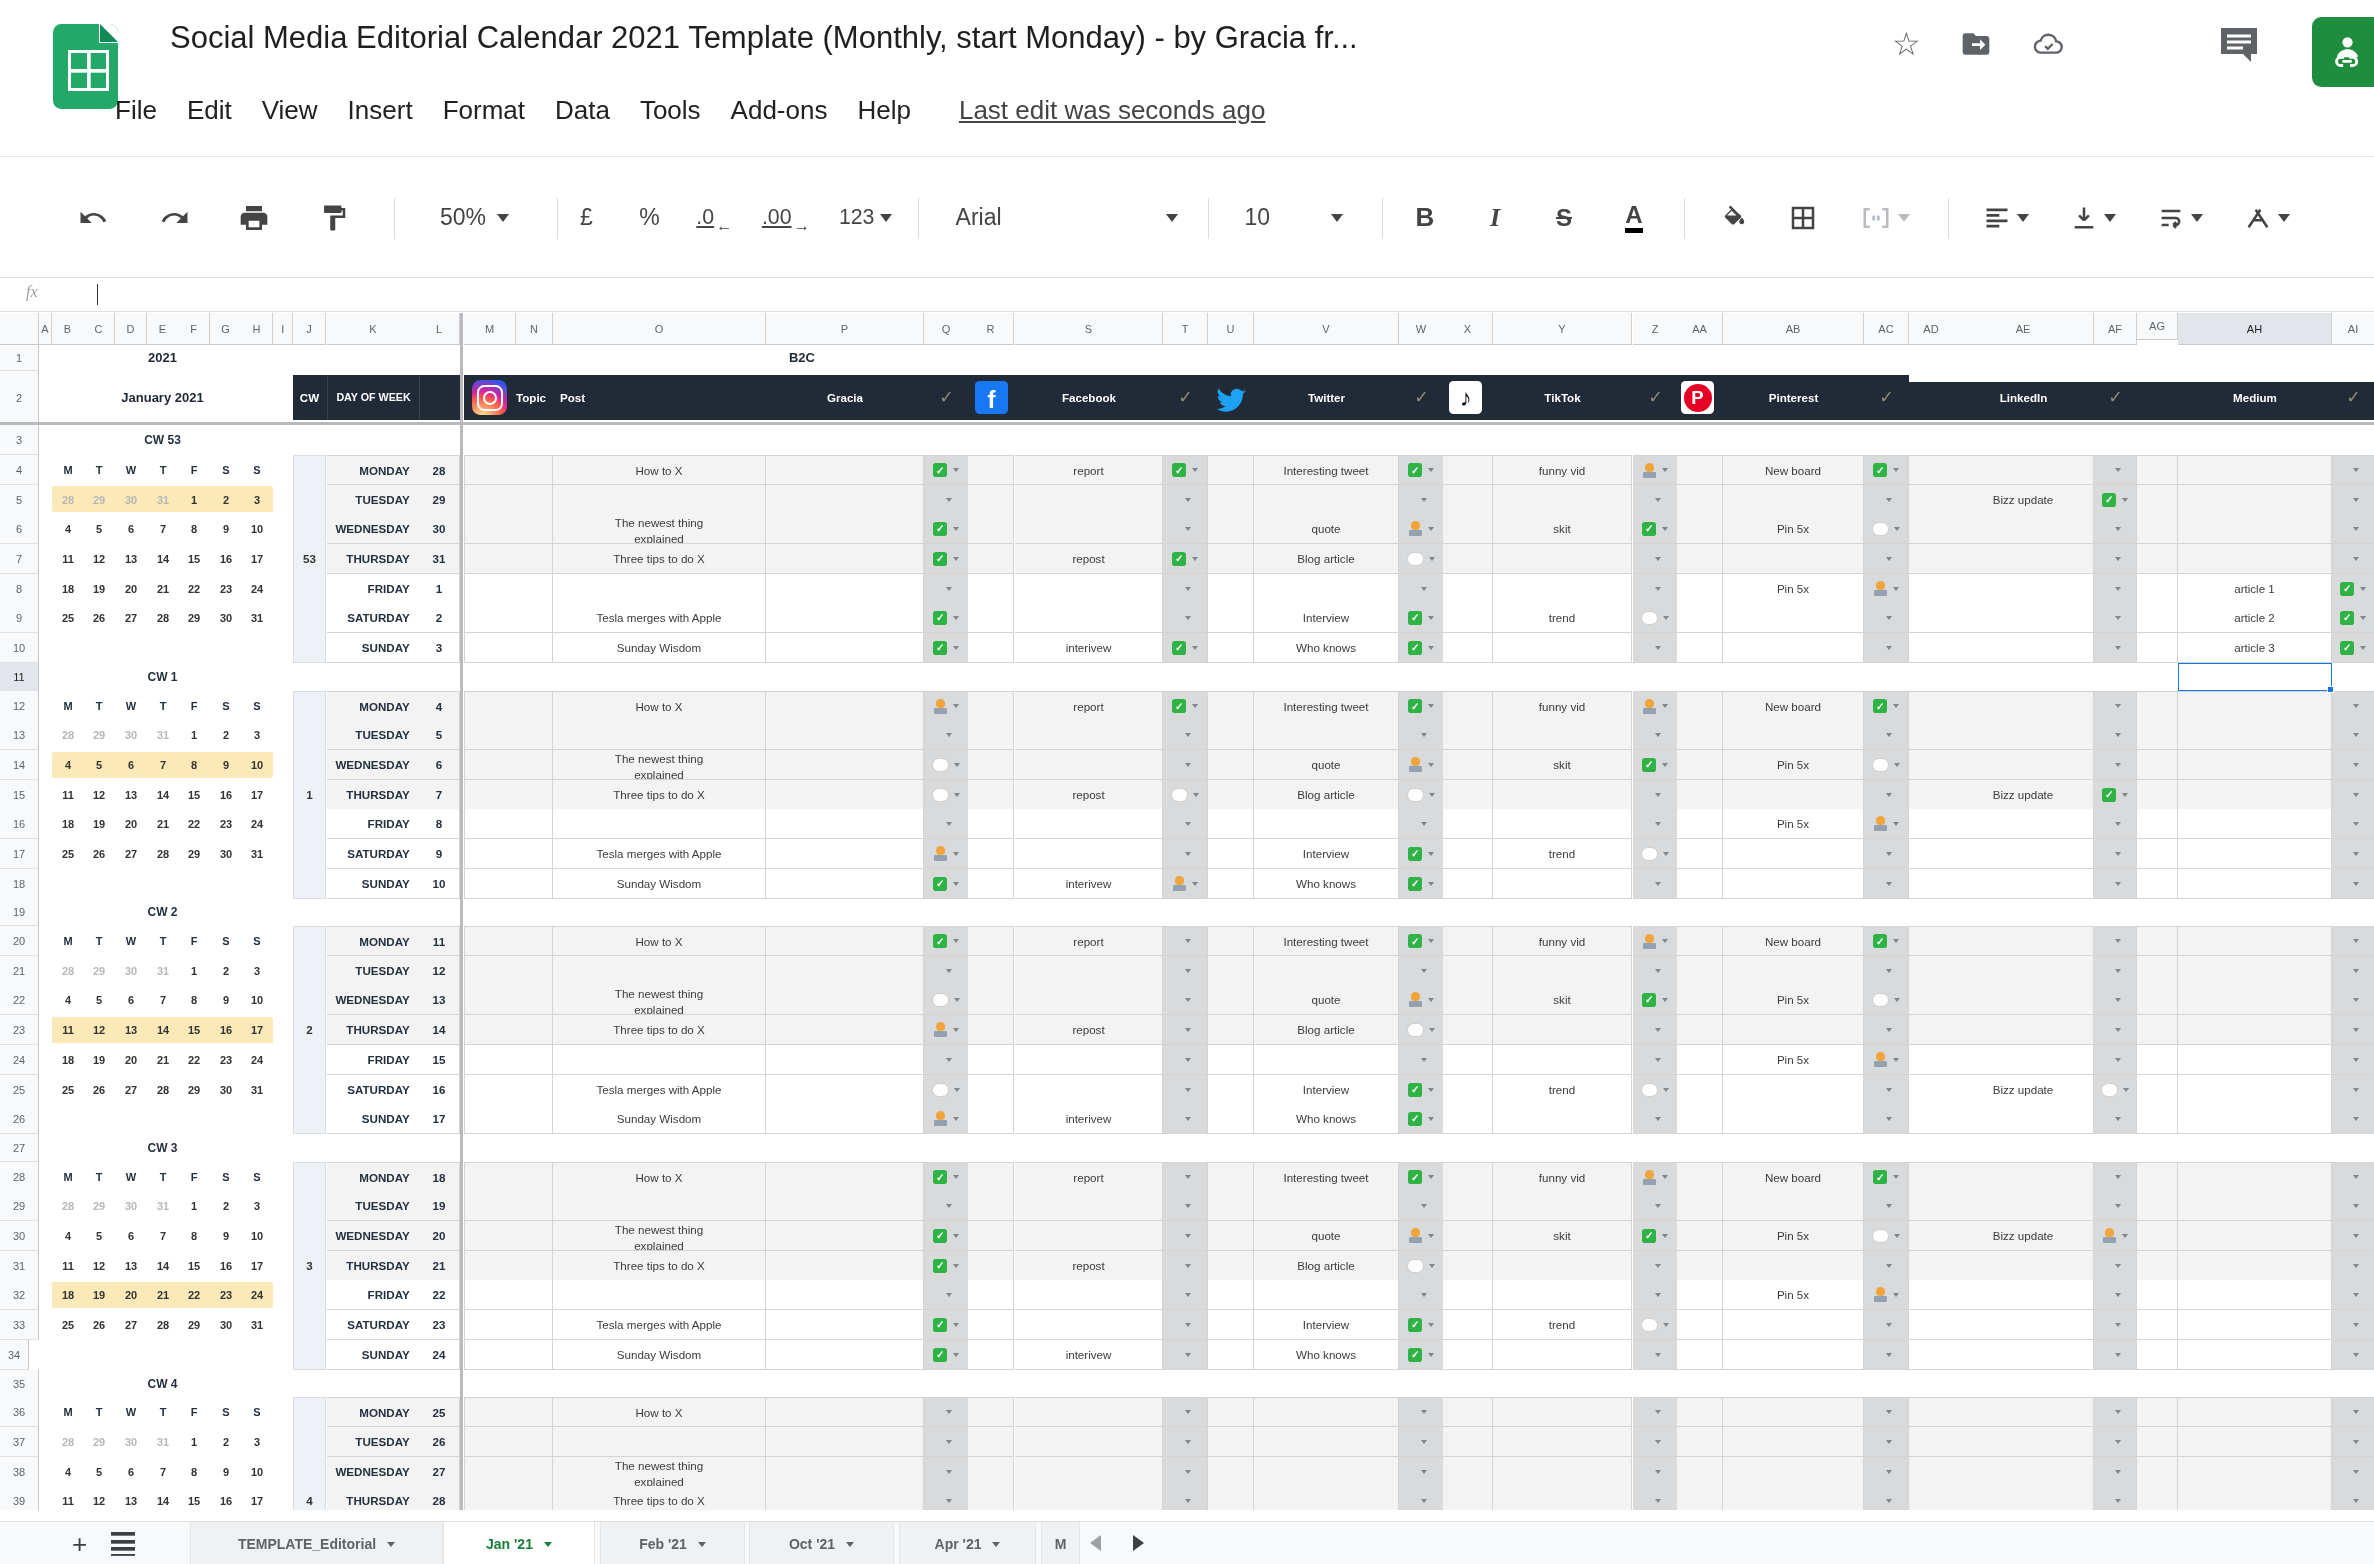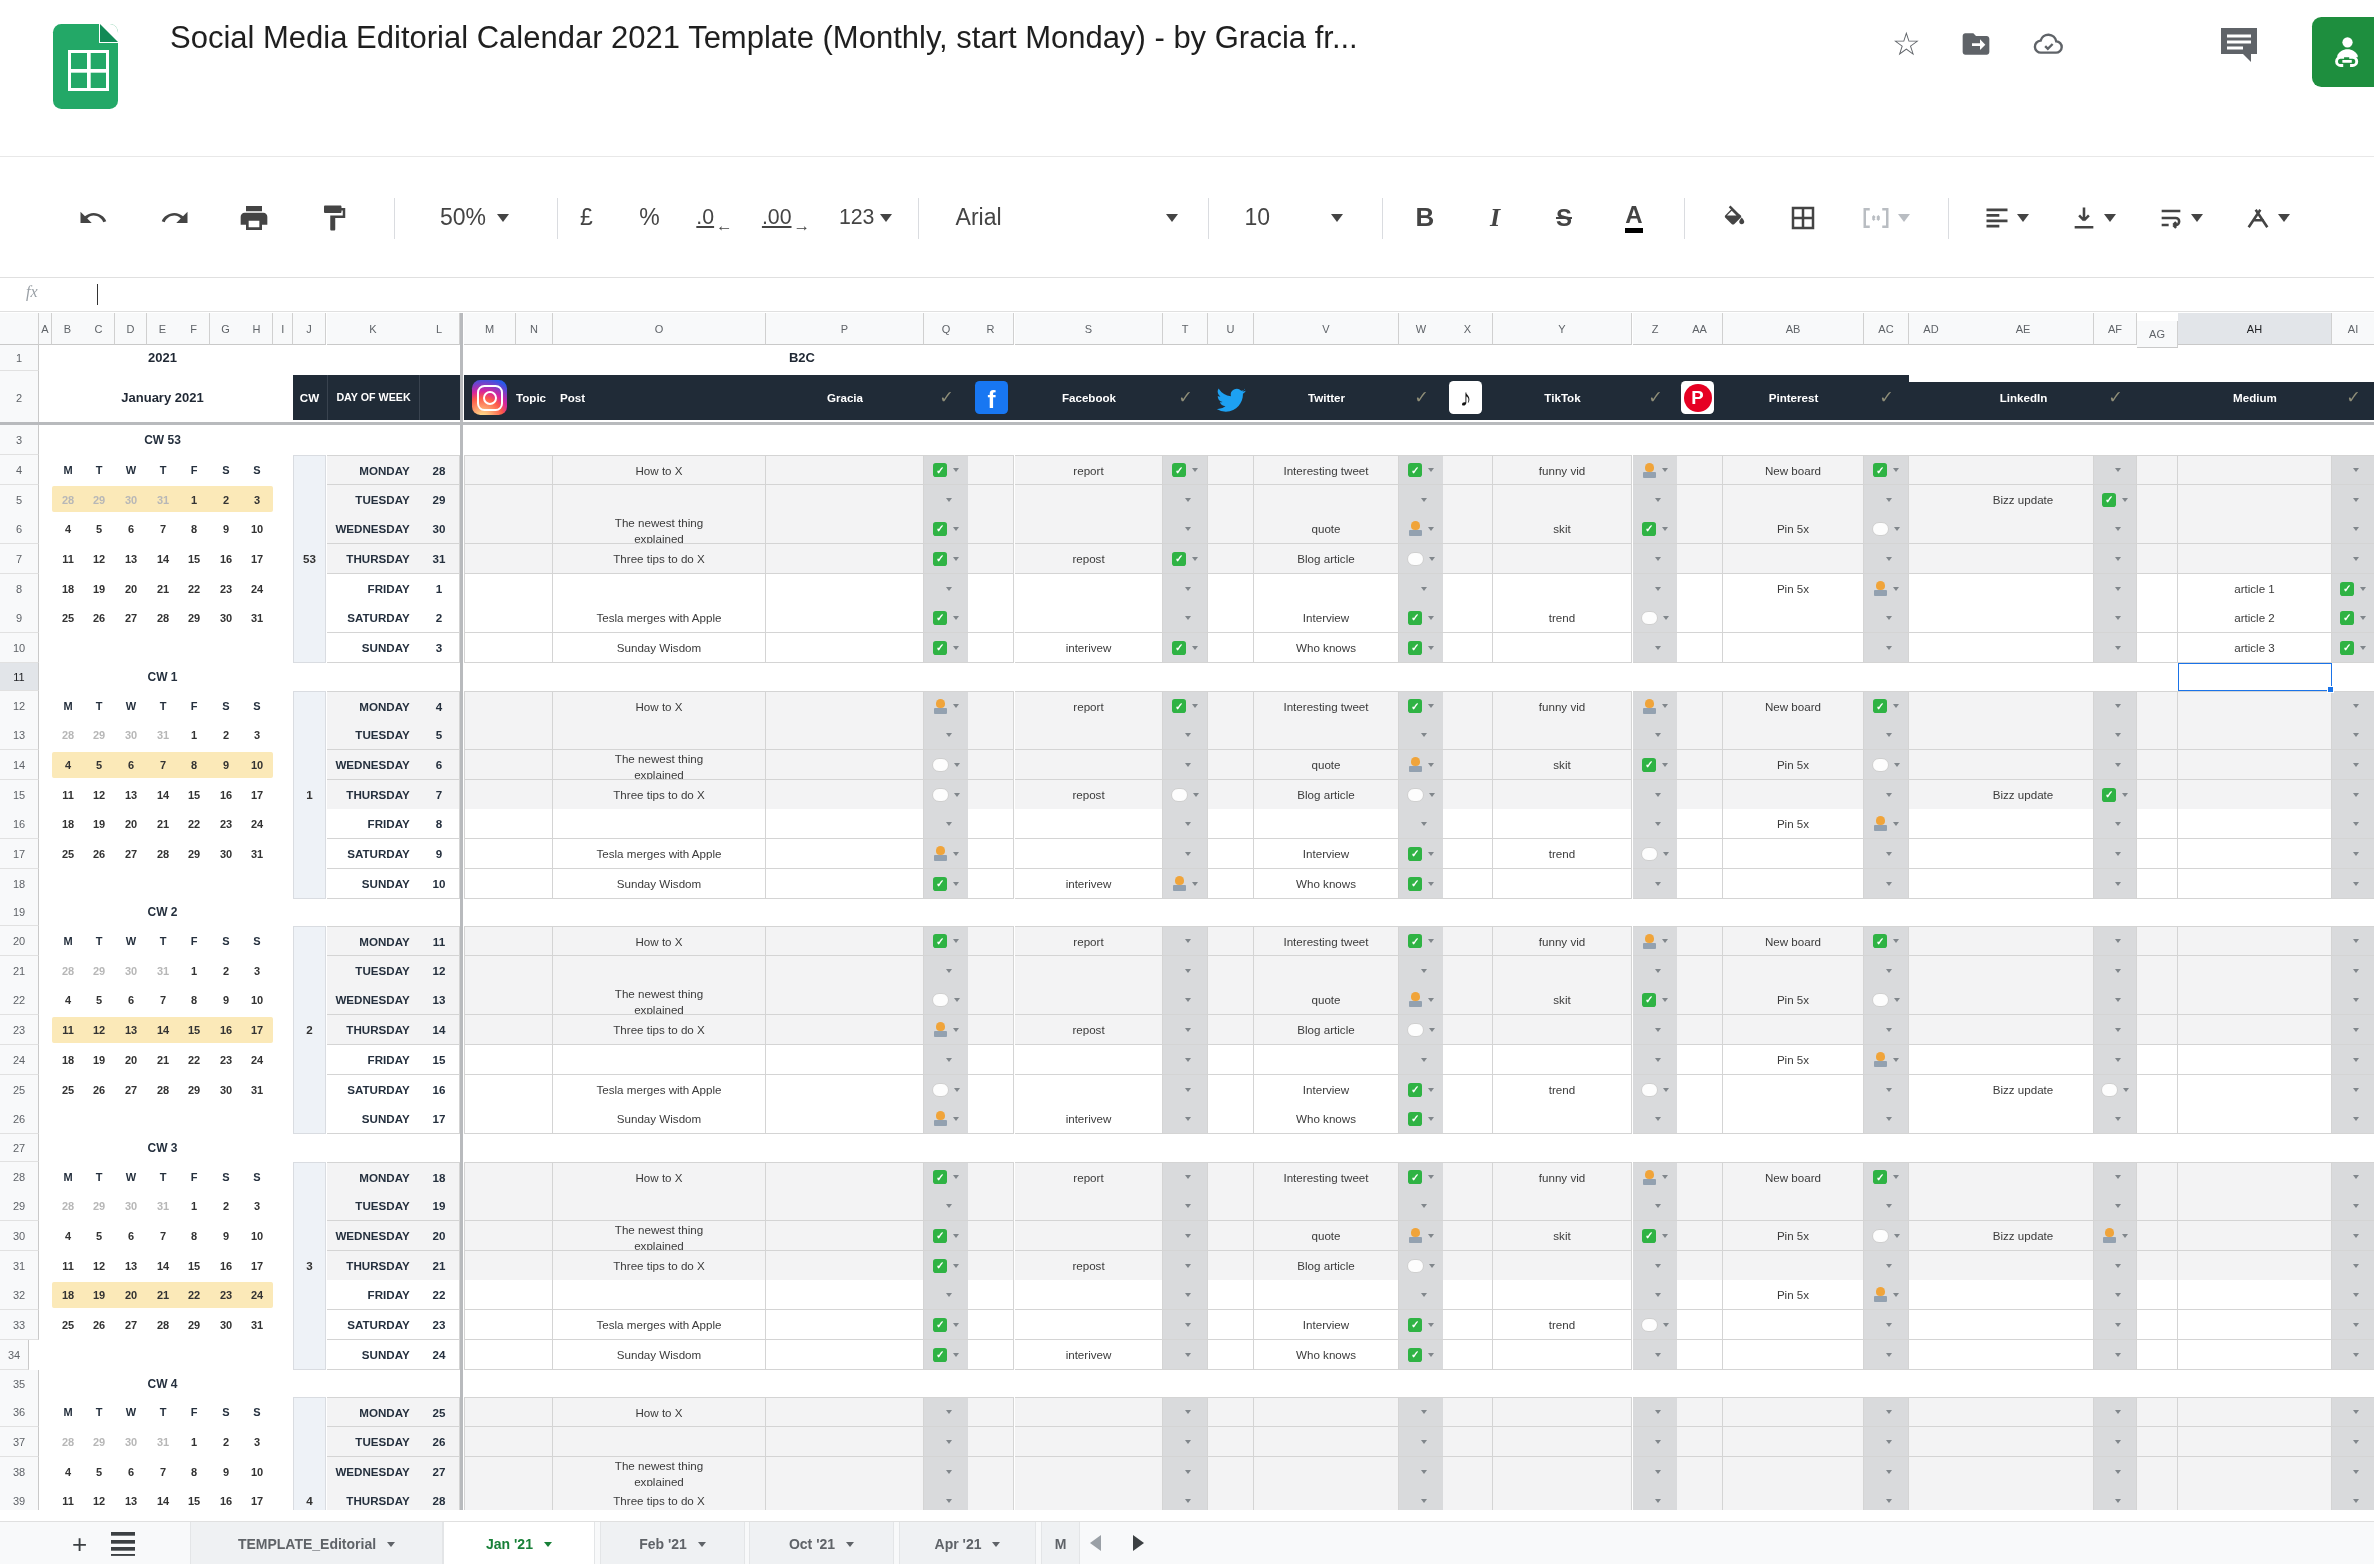--- a/index.html
+++ b/index.html
@@ -111,20 +111,32 @@
   <div id="title-icons">
     <span class="star-glyph">☆</span>
     <svg width="32" height="32" viewBox="0 0 24 24">
         <path fill="#5f6368" d="M20 6h-8l-2-2H4c-1.1 0-2 .9-2 2v12c0 1.1.9 2 2 2h16c1.1 0 2-.9 2-2V8c0-1.1-.9-2-2-2zm-5 10.5v-3H9v-2h6v-3l4 4-4 4z"></path>
       </svg>
     <svg width="35" height="32" viewBox="0 0 24 24">
         <path fill="none" stroke="#5f6368" stroke-width="1.8" d="M6.5 18.5a4.5 4.5 0 0 1-.4-9A6 6 0 0 1 17.8 10a3.9 3.9 0 0 1-.3 8.5z"></path>
         <path fill="none" stroke="#5f6368" stroke-width="1.8" d="m9.5 13.6 2 2 3.6-3.6"></path>
       </svg>
   </div>
+  <div id="menubar">
+      <span class="menu-item">File</span>
+      <span class="menu-item">Edit</span>
+      <span class="menu-item">View</span>
+      <span class="menu-item">Insert</span>
+      <span class="menu-item">Format</span>
+      <span class="menu-item">Data</span>
+      <span class="menu-item">Tools</span>
+      <span class="menu-item">Add-ons</span>
+      <span class="menu-item">Help</span>
+      <span class="last-edit">Last edit was seconds ago</span>
+    </div>
   <svg id="comment-btn" width="48" height="48" viewBox="0 0 24 24">
       <path fill="#5f6368" d="M21 3H3v13h11l4 4v-4h3z"></path>
       <path stroke="#fff" stroke-width="1.6" fill="none" d="M6 7h12M6 10h12M6 13h8"></path>
     </svg>
   <div id="share-btn">
     <svg width="41" height="41" viewBox="0 0 24 24">
         <circle cx="12" cy="6.6" r="3" fill="#fff"></circle>
         <path fill="#fff" d="M6 14.5c1-2.4 3.3-3.8 6-3.8s5 1.4 6 3.8v.8H6z"></path>
         <path stroke="#fff" stroke-width="1.7" fill="none" d="M9.5 20.2H8a2.4 2.4 0 0 1 0-4.8h2M13.5 20.2H15a2.4 2.4 0 0 0 0-4.8h-2M9 17.8h5.5"></path>
       </svg>
@@ -275,21 +287,21 @@
     <div class="colhdr" style="left: 1399px; top: 0px; width: 45px; height: 32px;">W</div>
     <div class="colhdr" style="left: 1443px; top: 0px; width: 50px; height: 32px;">X</div>
     <div class="colhdr" style="left: 1493px; top: 0px; width: 139px; height: 32px;">Y</div>
     <div class="colhdr" style="left: 1633px; top: 0px; width: 45px; height: 32px;">Z</div>
     <div class="colhdr" style="left: 1677px; top: 0px; width: 46px; height: 32px;">AA</div>
     <div class="colhdr" style="left: 1723px; top: 0px; width: 141px; height: 32px;">AB</div>
     <div class="colhdr" style="left: 1864px; top: 0px; width: 45px; height: 32px;">AC</div>
     <div class="colhdr" style="left: 1909px; top: 0px; width: 45px; height: 32px;">AD</div>
     <div class="colhdr" style="left: 1953px; top: 0px; width: 141px; height: 32px;">AE</div>
     <div class="colhdr" style="left: 2094px; top: 0px; width: 43px; height: 32px;">AF</div>
-    <div class="colhdr" style="left: 2137px; top: 8px; width: 41px; height: 27px;">AG</div>
+    <div class="colhdr" style="left: 2137px; top: 0px; width: 41px; height: 27px;">AG</div>
     <div class="colhdr sel" style="left: 2178px; top: 0px; width: 154px; height: 32px;">AH</div>
     <div class="colhdr" style="left: 2332px; top: 0px; width: 43px; height: 32px;">AI</div>
     <div class="rowhdr" style="left: 0px; top: 32px; width: 39px; height: 26px;">1</div>
     <div class="rowhdr" style="left: 0px; top: 58px; width: 39px; height: 54px;">2</div>
     <div class="rowhdr" style="left: 0px; top: 112px; width: 39px; height: 30px;">3</div>
     <div class="rowhdr" style="left: 0px; top: 142px; width: 39px; height: 30px;">4</div>
     <div class="rowhdr" style="left: 0px; top: 172px; width: 39px; height: 30px;">5</div>
     <div class="rowhdr" style="left: 0px; top: 201px; width: 39px; height: 30px;">6</div>
     <div class="rowhdr" style="left: 0px; top: 231px; width: 39px; height: 30px;">7</div>
     <div class="rowhdr" style="left: 0px; top: 261px; width: 39px; height: 30px;">8</div>

